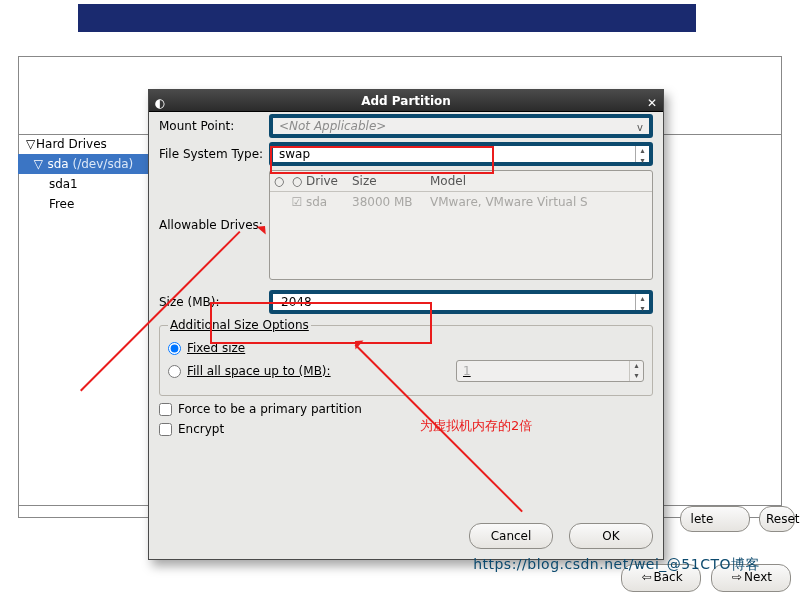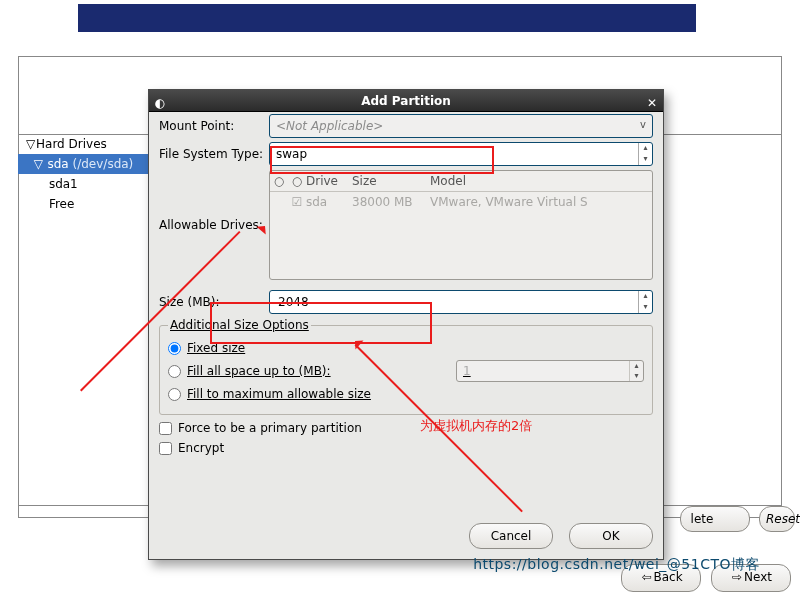--- a/index.html
+++ b/index.html
@@ -24,21 +24,21 @@
   .dlg { position: absolute; left: 148px; top: 89px; width: 516px; height: 471px;
          background: #e9e9e7; border: 1px solid #4a4a4a; box-shadow: 4px 6px 10px rgba(0,0,0,.35); }
   .titlebar { height: 22px; background: linear-gradient(#4a4a4a,#2b2b2b); color: #fff; text-align: center;
               font-weight: bold; line-height: 22px; border-bottom: 1px solid #000; position: relative; }
   .tb-left, .tb-right { position:absolute; top:2px; width:16px; height:16px;}
   .tb-left{left:3px;} .tb-right{right:3px;}
   .dlg-body { position: absolute; left:0; top:22px; right:0; bottom:0; padding: 2px 10px 10px; }
 
   .row { display: flex; align-items: center; margin-bottom: 4px; }
   .lbl { width: 110px; }
-  .combo { position: relative; flex: 1; height: 24px; background: #f0efee; border: 1px solid #0c4a6e; border-radius: 3px; display:flex; align-items:center; padding:0 6px;}
+  .combo { position: relative; flex: 1; height: 24px; background: #f0efee; border: 4px solid #0c4a6e; border-radius: 3px; display:flex; align-items:center; padding:0 6px;}
   .combo .chev { position:absolute; right:6px; top:4px; font-size:10px; color:#555;}
   .combo input { border:none; background:transparent; width:100%; outline:none;}
   .spin-arrows { position:absolute; right:0; top:0; bottom:0; width:14px; border-left:1px solid #aaa; display:flex; flex-direction:column;}
   .spin-arrows span{flex:1; font-size:8px; text-align:center; line-height:10px; color:#555;}
 
   .drives-box { flex:1; height:110px; border:1px solid #9c9a95; background:#efeeec; border-radius:3px; font-size:12px;}
   .drives-head { display:flex; border-bottom:1px solid #c5c3be; color:#555;}
   .drives-head div{ padding:3px 0;}
   .drives-row  { display:flex; padding:3px 0; color:#a8a7a4;}
   .w18{width:18px;text-align:center;} .w46{width:46px;} .w78{width:78px;} .wrest{flex:1;}
@@ -92,21 +92,21 @@
   <div class="tree-row sel">
     &nbsp;&nbsp;<span class="tri">▽</span>
     <span>sda</span>
     <span class="tree-sub">(/dev/sda)</span>
   </div>
   <div class="tree-row">&nbsp;&nbsp;&nbsp;&nbsp;&nbsp;&nbsp;<span>sda1</span></div>
   <div class="tree-row">&nbsp;&nbsp;&nbsp;&nbsp;&nbsp;&nbsp;<span>Free</span></div>
 </div>
 
 <div class="peek-btn btn" style="left:680px; top:506px;"><span style="margin-left:-26px">lete</span></div>
-<div class="peek-btn btn" style="left:759px; top:506px; width:36px; padding-left:6px; text-align:left;font-style:italic;"><span>Reset</span></div>
+<div class="peek-btn btn" style="left:759px; top:506px; width:36px; padding-left:6px; text-align:left;"><span>Reset</span></div>
 
 <div class="dlg">
   <div class="titlebar">
     <span class="tb-left">◐</span>
     <span>Add Partition</span>
     <span class="tb-right">✕</span>
   </div>
   <div class="dlg-body">
 
     <div class="row">
@@ -170,24 +170,20 @@
         <span>Fill all space up to (MB):</span>
         <span class="spacer"></span>
         <div class="mini-spin">
           <span>1</span>
           <div class="spin-arrows">
               <span>▴</span>
               <span>▾</span>
             </div>
         </div>
       </div>
-      <label class="opt">
-        <input type="radio" name="aso" style="">
-        <span>Fill to maximum allowable size</span>
-      </label>
     </fieldset>
 
     <label class="chk-row">
       <input type="checkbox" style="">
       <span>Force to be a primary partition</span>
     </label>
     <label class="chk-row">
       <input type="checkbox" style="">
       <span>Encrypt</span>
     </label>

